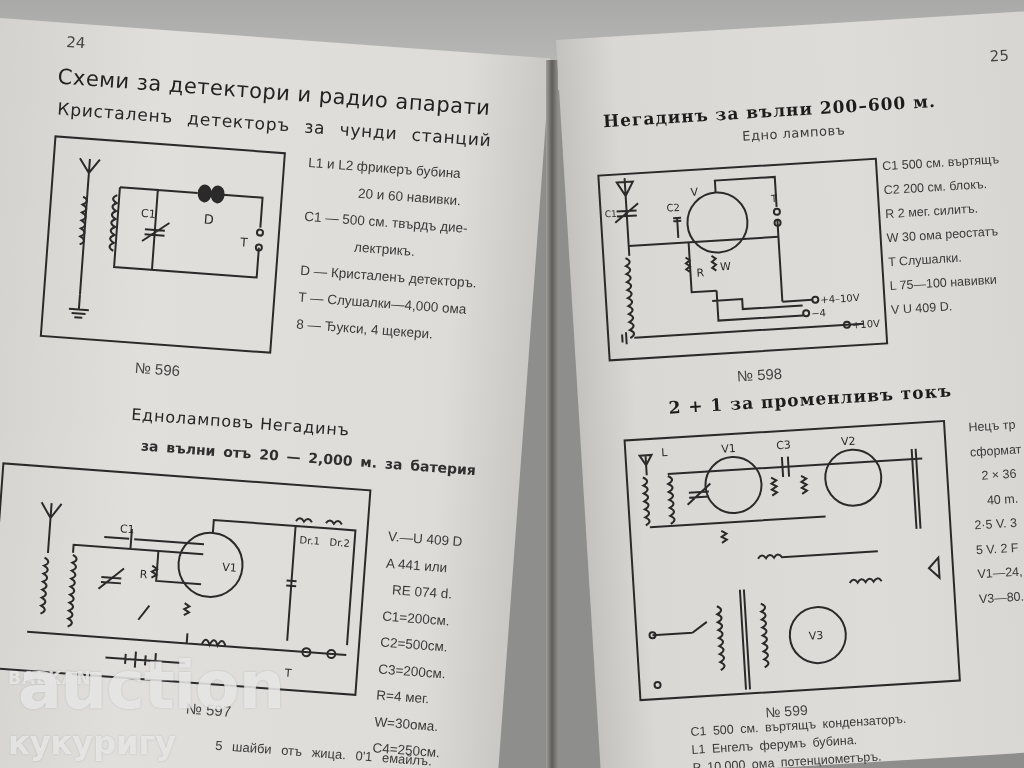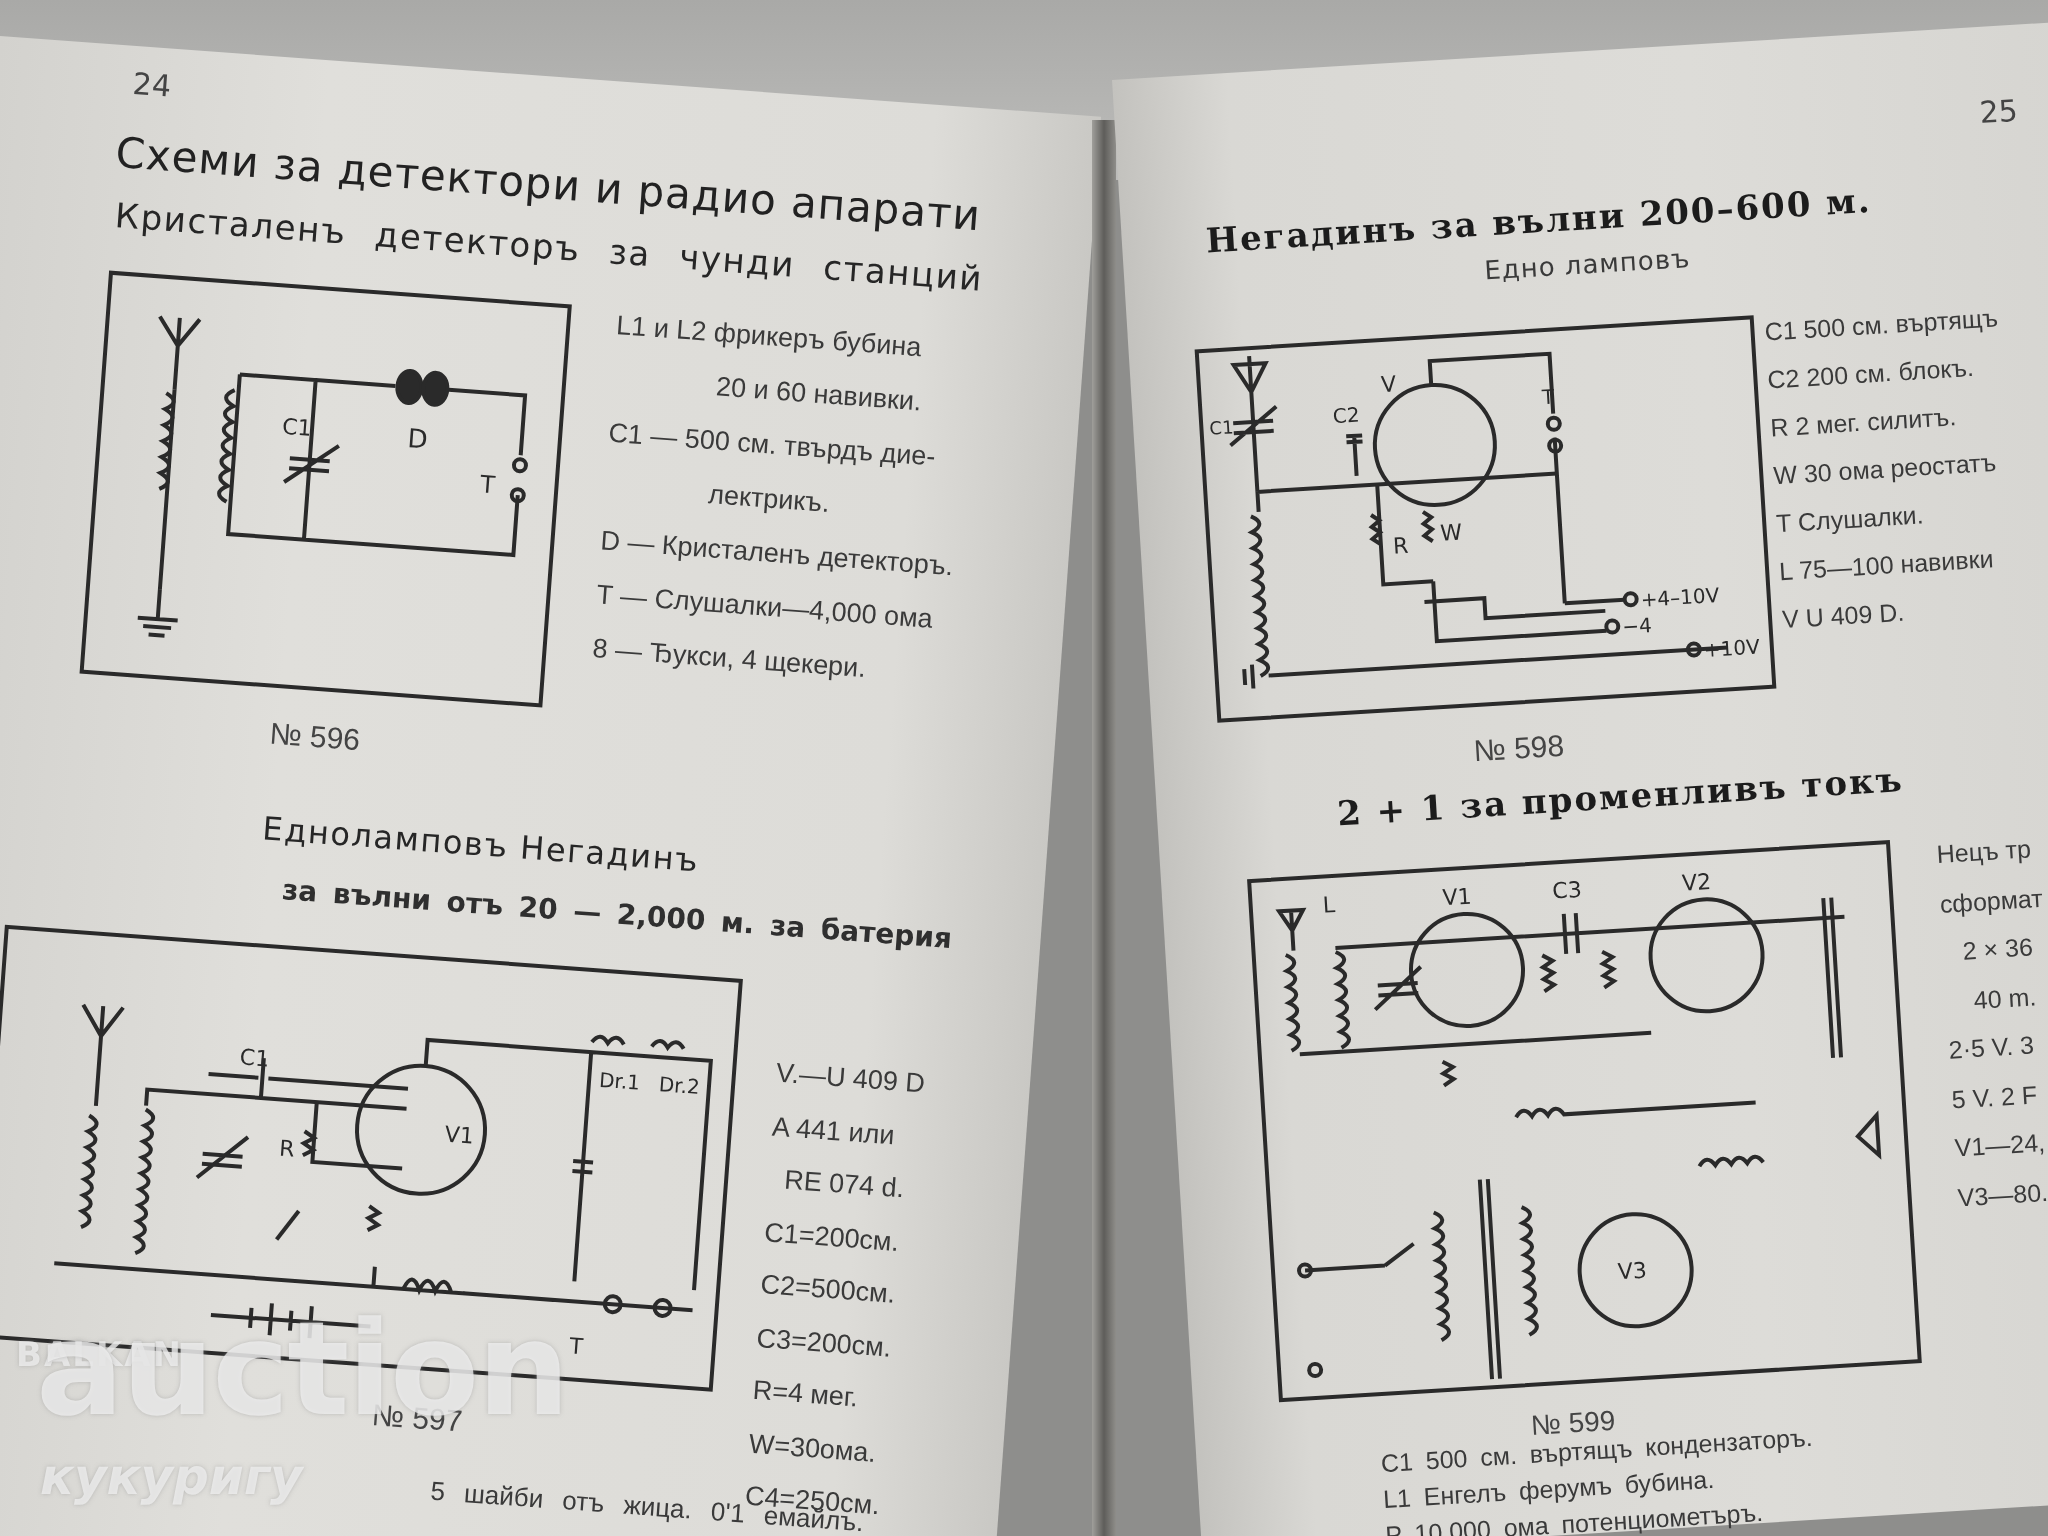--- a/index.html
+++ b/index.html
@@ -201,13 +201,13 @@
   <div class="abs caption" style="left:168px;top:676px;font-size:14px;">№ 599</div>
   <div class="abs spec" style="left:92px;top:690px;font-size:12.5px;line-height:18px;word-spacing:3px;">
     <div>C1 500 см. въртящъ кондензаторъ.</div>
     <div>L1 Енгелъ ферумъ бубина.</div>
     <div>P 10,000 ома потенциометъръ.</div>
   </div>
 </div>
 
 <div class="wm" style="left:8px;top:636px;font-size:17px;letter-spacing:1px;margin-top:32px;">BALKAN</div>
 <div class="wm" style="left:6px;top:648px;font-size:65px;letter-spacing:-1px;margin-left:12px;">auction</div>
-<div class="wm" style="left:20px;top:724px;font-size:25px;font-style:italic;">кукуригу</div>
+<div class="wm" style="left:8px;top:724px;font-size:32px;">кукуригу</div>
 
 </body></html>

